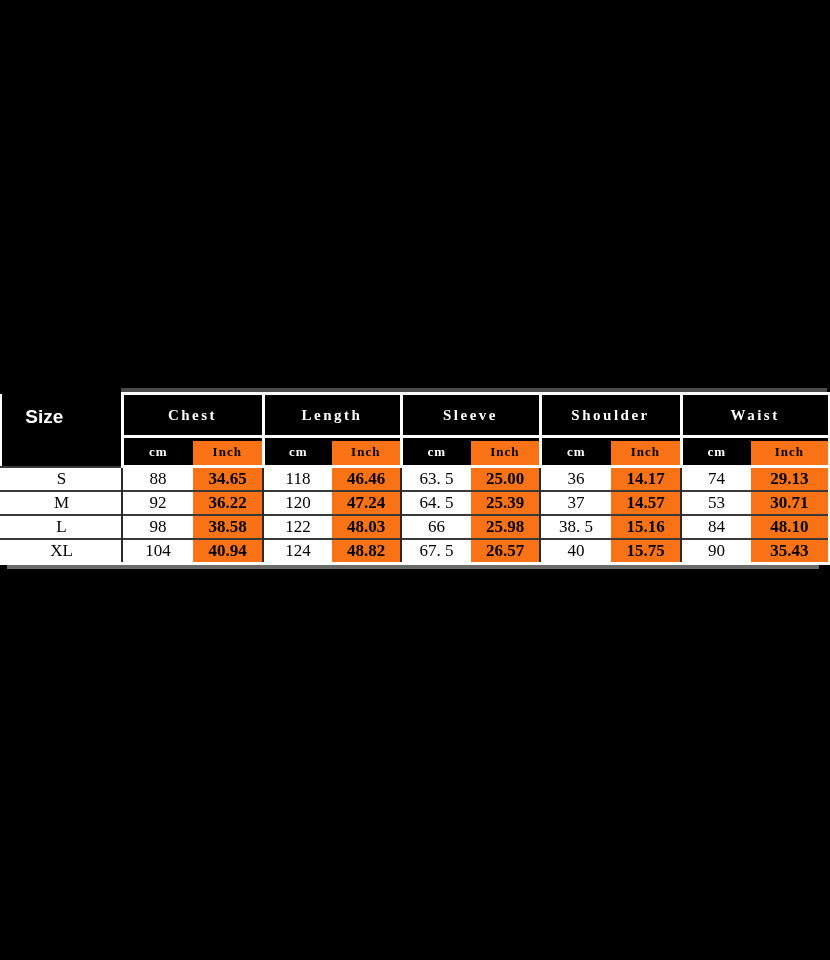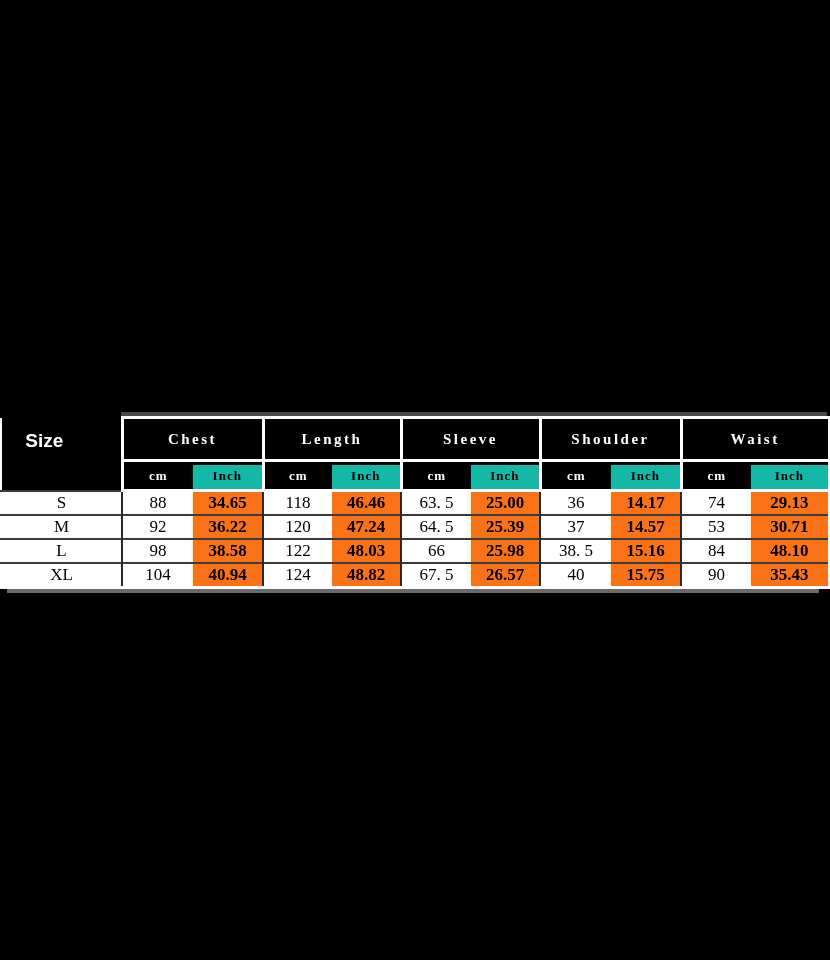--- a/index.html
+++ b/index.html
@@ -13,21 +13,20 @@
     height: 960px;
     background: #000;
     overflow: hidden;
     font-family: "Liberation Serif", serif;
   }
   .chart-area {
     position: absolute;
     top: 388px;
     left: 0;
     width: 830px;
-    margin-top: 24px;
   }
   .top-gray {
     position: absolute;
     top: 0;
     left: 121px;
     width: 706px;
     height: 4px;
     background: #4a4a4a;
   }
   table.size-chart {
@@ -73,21 +72,21 @@
     font-size: 13px;
     letter-spacing: 1px;
     border-bottom: 3px solid #fff;
   }
   th.sub.cm-h {
     background: #000;
     color: #fff;
     border-left: 3px solid #fff;
   }
   th.sub.inch-h {
-    background: #14b8a6;
+    background: #f97316;
     color: #000;
     box-shadow: inset 0 3px 0 #000;
   }
   tr.data-row td {
     height: 22px;
     font-size: 17px;
     color: #000;
     border-top: 2px solid #3a3a3a;
   }
   td.size-cell {

